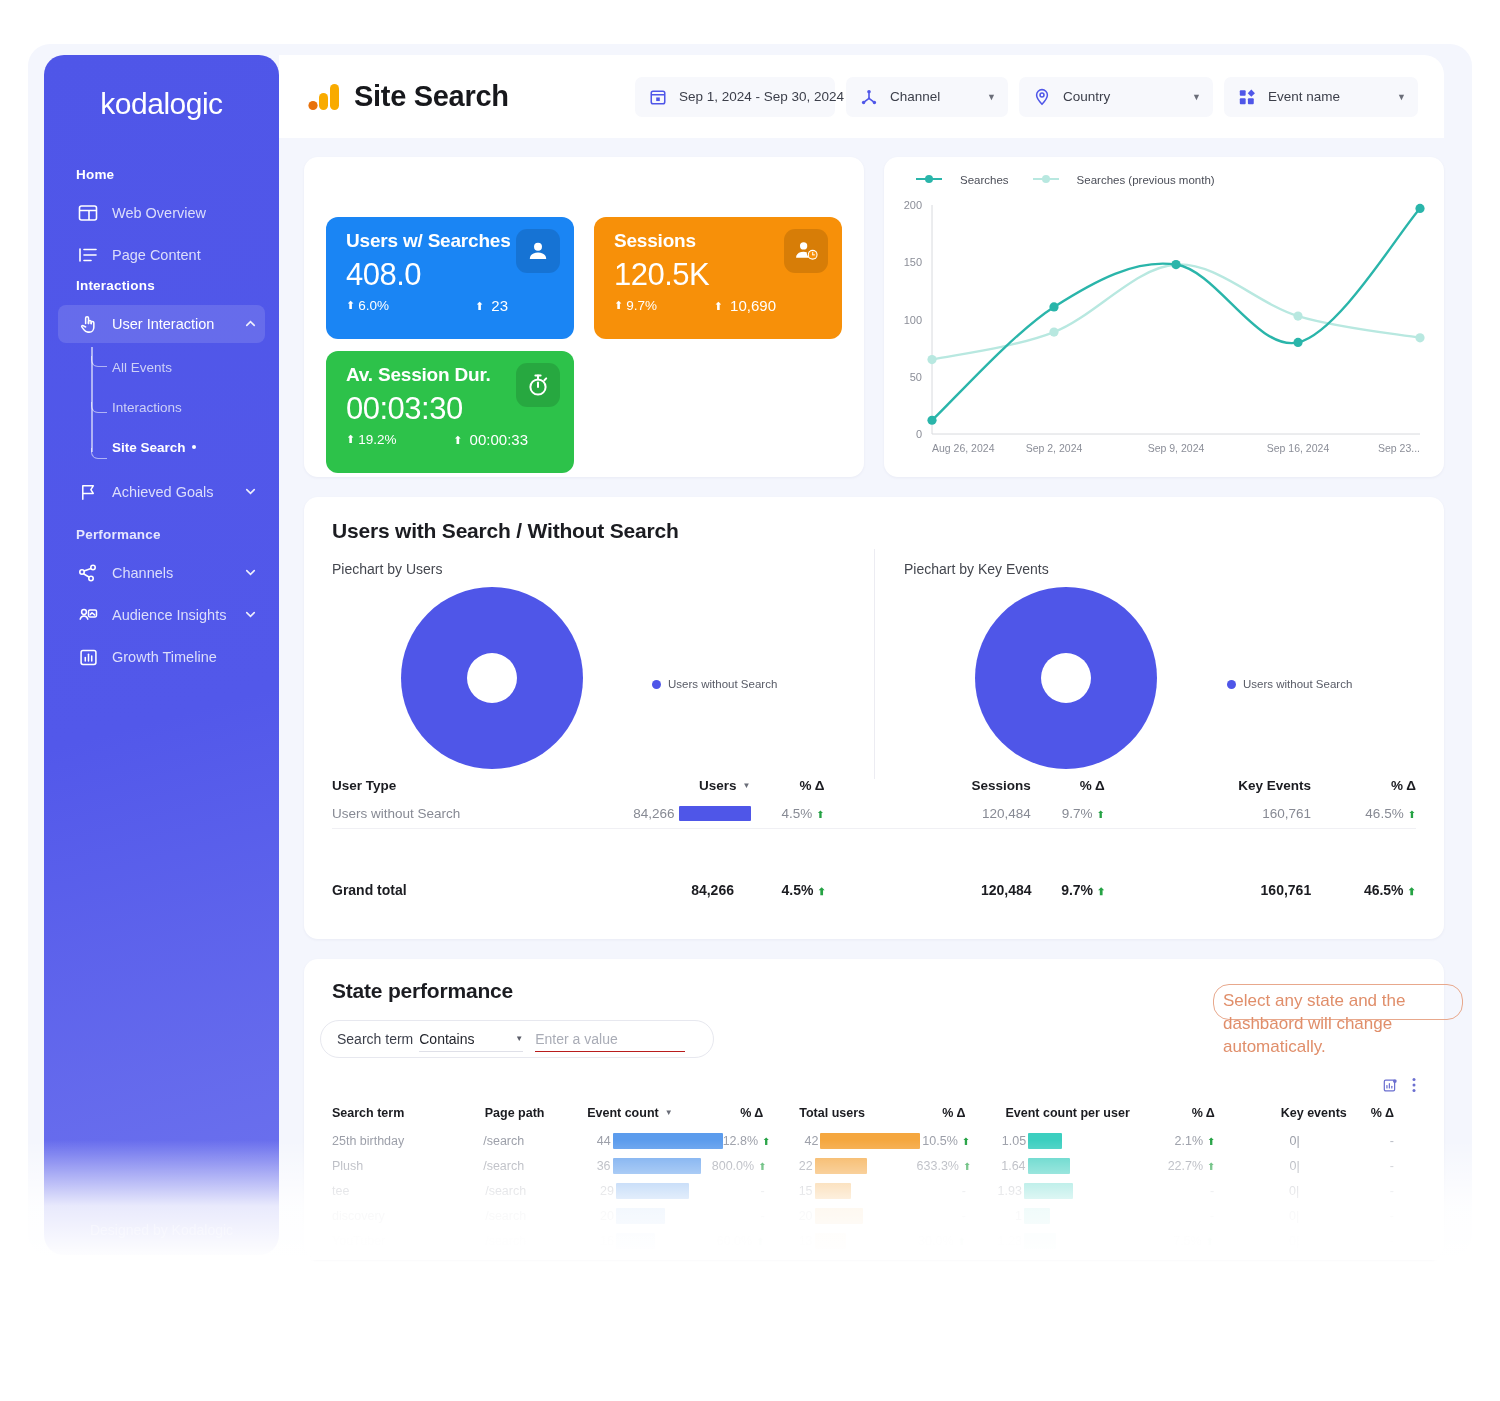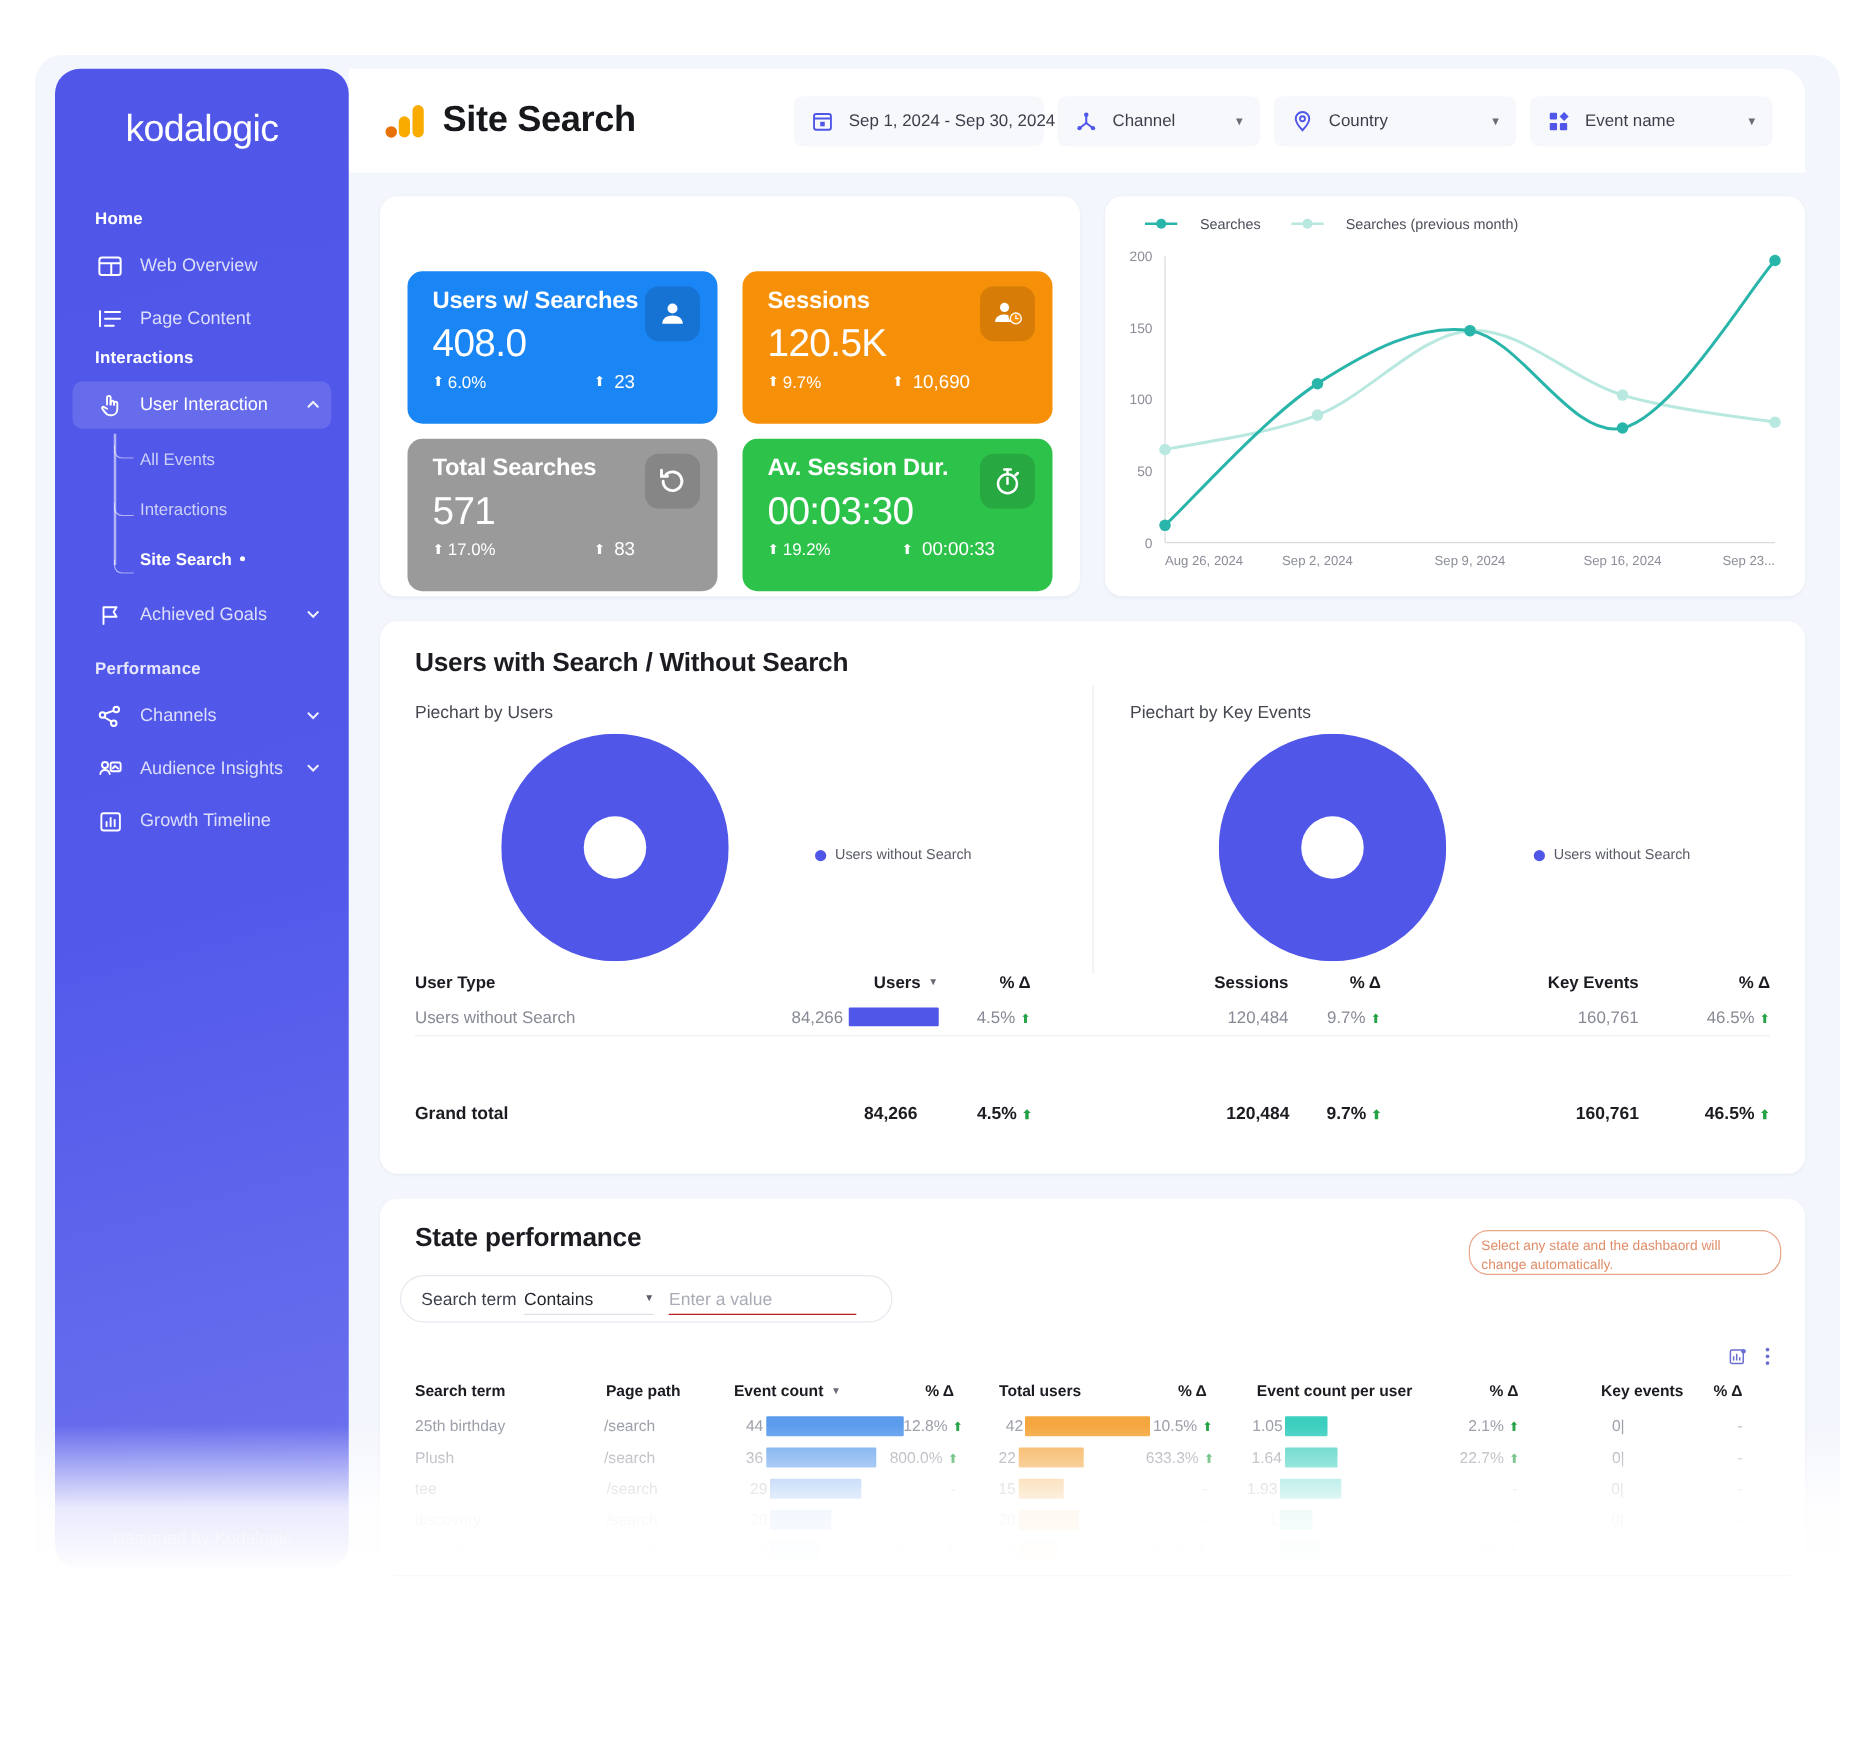--- a/index.html
+++ b/index.html
@@ -265,24 +265,24 @@
     border-bottom: 1px solid #dfe0e8; height: 26px;
   }
   .sf-select .caret { margin-left: auto; font-size: 8px; color: #5a5d68; }
   .sf-input {
     width: 150px; margin-left: 12px; height: 26px;
     border-bottom: 1px solid #b91c1c;
     font-size: 14px; color: #a9acb6;
     display: flex; align-items: center;
   }
   .note-box {
-    position: absolute; left: 1175px; top: 984px;
+    position: absolute; left: 1213px; top: 984px;
     width: 250px; height: 36px;
     border: 1px solid #e8a88c; border-radius: 16px;
-    color: #e08e6a; font-size: 11px; line-height: 1.35;
+    color: #e08e6a; font-size: 17px; line-height: 1.35;
     padding: 5px 9px;
   }
   .tbl-icons { position: absolute; right: 28px; top: 118px; display: flex; gap: 14px; align-items: center; }
 
   
   .btable { position: absolute; left: 28px; top: 139px; width: 1084px; }
   .bt-row { display: flex; align-items: center; height: 25px; }
   .bt-head { font-size: 12.5px; font-weight: 700; color: #1b1c21; height: 30px; }
   .bt-cell { font-size: 12.5px; color: #9b9ea8; }
   .bcol-term { width: 170px; }
@@ -545,34 +545,20 @@
             <circle cx="10" cy="7.2" r="3.8"></circle>
               <path d="M2.2 19.4c0-4 3.4-6.2 7.8-6.2 1.2 0 2.3.2 3.3.5a6 6 0 0 0 2.9 5.7z"></path>
             <circle cx="19.4" cy="16.4" r="5.1" fill="#fff"></circle>
               <circle cx="19.4" cy="16.4" r="4" fill="#f79009"></circle>
             <rect x="19" y="13.4" width="1" height="3.4" fill="#fff"></rect>
               <rect x="19" y="16" width="2.7" height="1" fill="#fff"></rect>
           </svg>
         </span>
       </div>
 
-      <div class="kpi kpi-gray">
-        <h3>Total Searches</h3>
-        <div class="big">571</div>
-        <div class="row">
-          <div class="pct"><span class="arrow">⬆</span><span>17.0%</span></div>
-          <div class="abs"><span class="arrow">⬆</span> <span>83</span></div>
-        </div>
-        <span class="badge">
-          <svg width="26" height="26" viewBox="0 0 26 26" fill="none" stroke="#fff" stroke-width="2.3" stroke-linecap="round">
-            <path d="M5.5 13a7.5 7.5 0 1 0 2.4-5.5"></path>
-              <polyline points="4.2,4.2 4.2,9 9,9"></polyline>
-          </svg>
-        </span>
-      </div>
 
       <div class="kpi kpi-green">
         <h3>Av. Session Dur.</h3>
         <div class="big">00:03:30</div>
         <div class="row">
           <div class="pct"><span class="arrow">⬆</span><span>19.2%</span></div>
           <div class="abs" style="margin-right:30px;"><span class="arrow">⬆</span> <span>00:00:33</span></div>
         </div>
         <span class="badge">
           <svg width="26" height="26" viewBox="0 0 26 26" fill="none" stroke="#fff" stroke-width="2" stroke-linecap="round">

